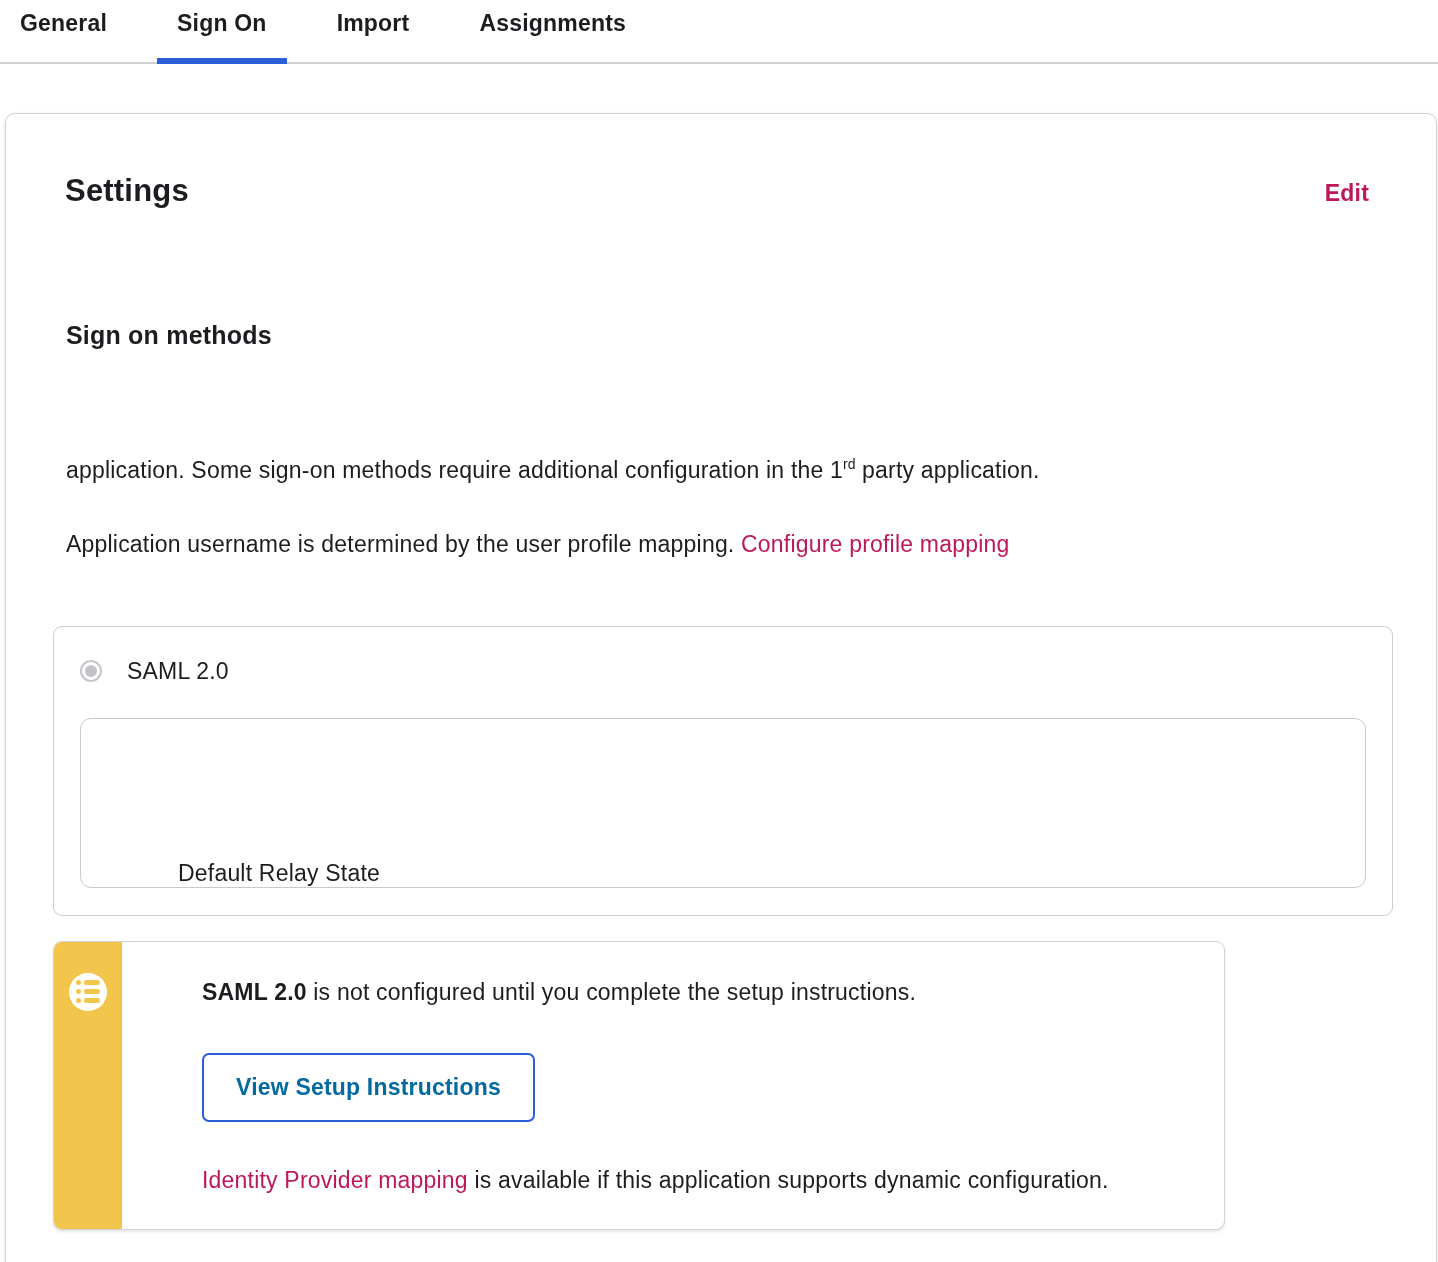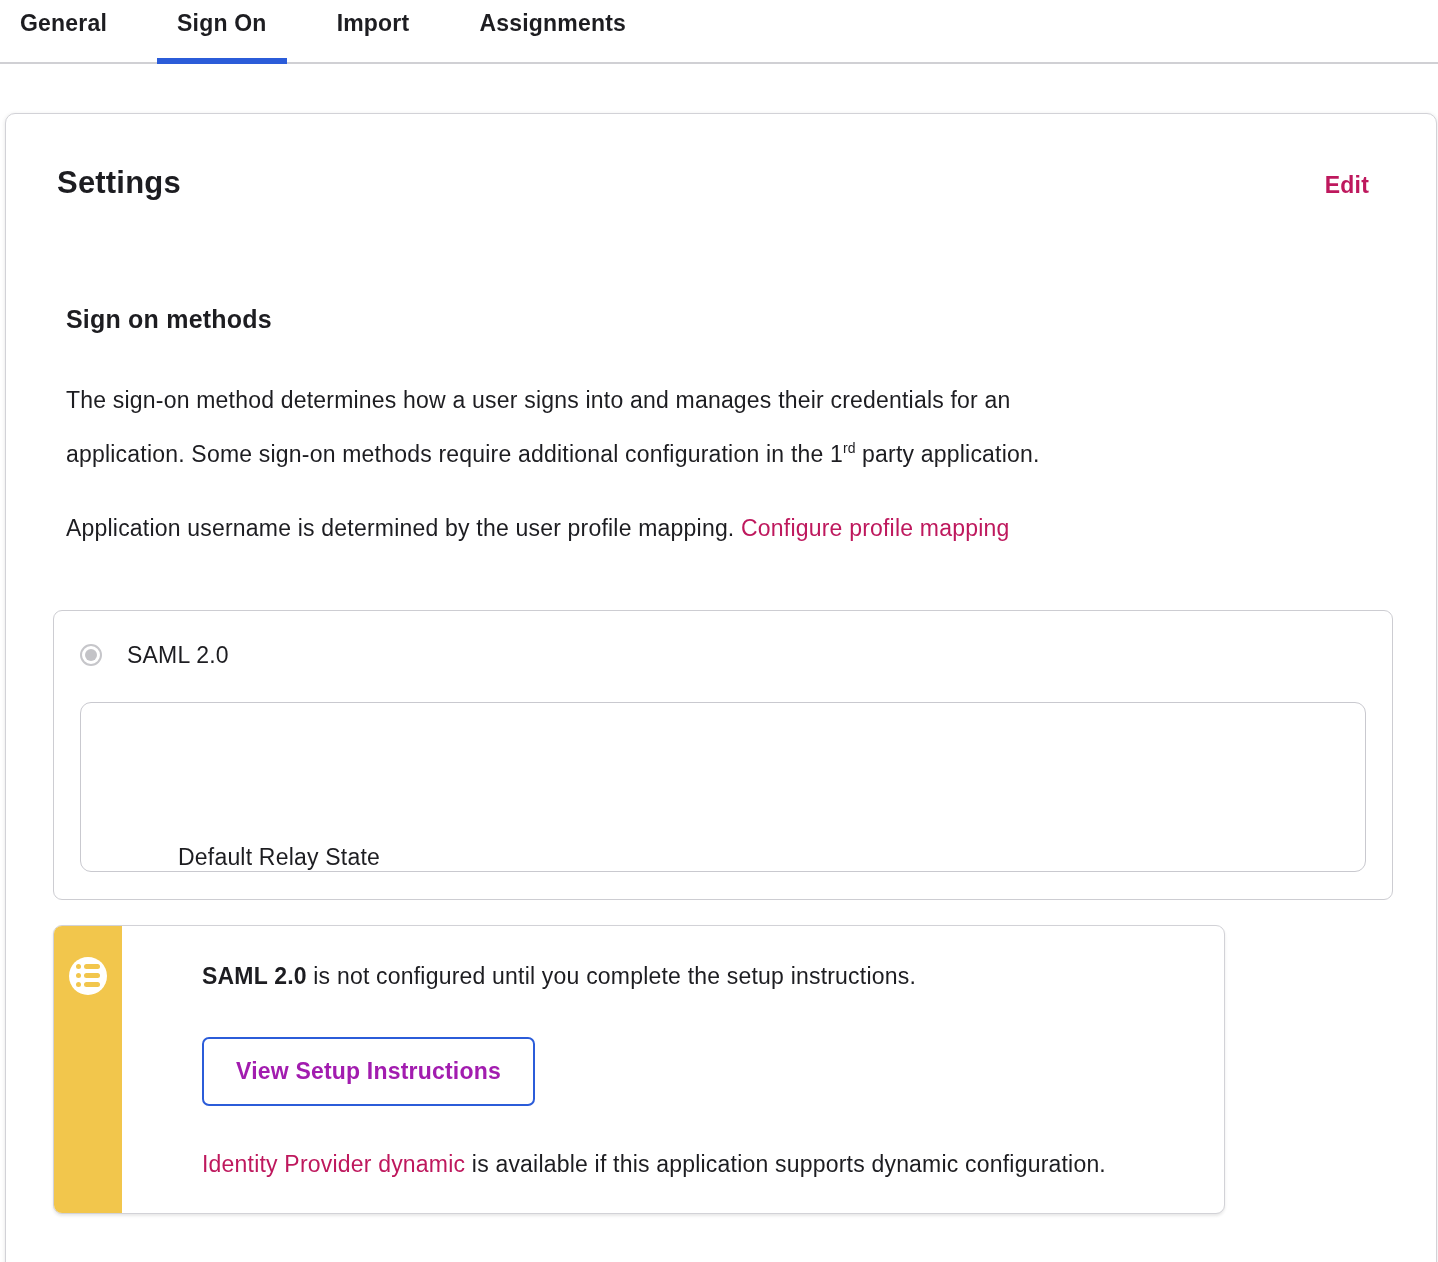--- a/index.html
+++ b/index.html
@@ -25,21 +25,21 @@
   .card {
     margin: 49px 0 0 5px; width: 1432px; min-height: 1210px;
     border: 1px solid #d2d2d7; border-radius: 10px;
     box-shadow: 0 1px 4px rgba(29,29,33,.12);
     padding: 47px 45px 0 47px; background: #fff;
   }
   .card-header {
     display: flex; justify-content: space-between; align-items: baseline;
     padding-right: 22px;
   }
-  .card-header h2 { margin: 4px; font-size: 31px; font-weight: 700; }
+  .card-header h2 { margin: 12px; font-size: 31px; font-weight: 700; }
   a.link, .edit { color: #be185d; text-decoration: none; cursor: pointer; }
   .edit { font-size: 23px; font-weight: 700; }
   
   .section { margin-top: 100px; padding-left: 13px; }
   .section h3 { margin: 0 0 42px; font-size: 25px; font-weight: 700; }
   .desc { font-size: 23px; line-height: 48px; margin: 0 0 26px; }
   .desc sup { font-size: 14px; letter-spacing: 0; }
   
   .saml-box {
     margin: 58px 0 0 -13px; width: 1340px;
@@ -80,21 +80,21 @@
   }
   .li-row { display: flex; align-items: center; gap: 3px; }
   .li-row i { display: block; }
   .li-dot { width: 5px; height: 5px; border-radius: 50%; background: #f2c64c; }
   .li-bar { width: 16px; height: 5px; border-radius: 3px; background: #f2c64c; }
   .callout-body { flex: 1; padding: 36px 40px 35px 80px; }
   .callout-text { margin: 0; font-size: 23px; line-height: 28px; }
   .setup-btn {
     margin-top: 47px; display: inline-block;
     font-family: inherit; font-size: 23px; font-weight: 700; letter-spacing: .2px;
-    color: #a21caf; background: #fff;
+    color: #0369a1; background: #fff;
     border: 2px solid #2b5cd9; border-radius: 7px;
     padding: 19px 32px; cursor: pointer;
   }
   .callout-footer { margin: 44px 0 0; font-size: 23px; line-height: 28px; }
 </style>
 </head>
 <body>
 
 <div class="page">
 
@@ -108,21 +108,21 @@
   <section class="card">
 
     <div class="card-header">
       <h2>Settings</h2>
       <a class="edit">Edit</a>
     </div>
 
     <div class="section">
       <h3>Sign on methods</h3>
 
-      <p class="desc"><span>The sign-on method determines how a user signs into and manages their credentials for an</span><br><span>application. Some sign-on methods require additional configuration in the 1</span><sup>rd</sup><span> party application.</span></p>
+      <p class="desc"><br><span>application. Some sign-on methods require additional configuration in the 1</span><sup>rd</sup><span> party application.</span></p>
 
       <p class="desc"><span>Application username is determined by the user profile mapping. </span><a class="link">Configure profile mapping</a></p>
 
       <div class="saml-box">
         <div class="radio-row">
           <span class="radio"></span>
           <span class="radio-label">SAML 2.0</span>
         </div>
         <div class="relay-box">
           <span>Default Relay State</span>
@@ -142,19 +142,19 @@
               </span>
             <span class="li-row">
                 <i class="li-dot"></i>
                 <i class="li-bar"></i>
               </span>
           </span>
         </div>
         <div class="callout-body">
           <p class="callout-text"><strong>SAML 2.0</strong><span> is not configured until you complete the setup instructions.</span></p>
           <button class="setup-btn">View Setup Instructions</button>
-          <p class="callout-footer"><a class="link">Identity Provider dynamic</a><span> is available if this application supports dynamic configuration.</span></p>
+          <p class="callout-footer"><a class="link">Identity Provider mapping</a><span> is available if this application supports dynamic configuration.</span></p>
         </div>
       </div>
     </div>
 
   </section>
 </div>
 
 </body></html>

